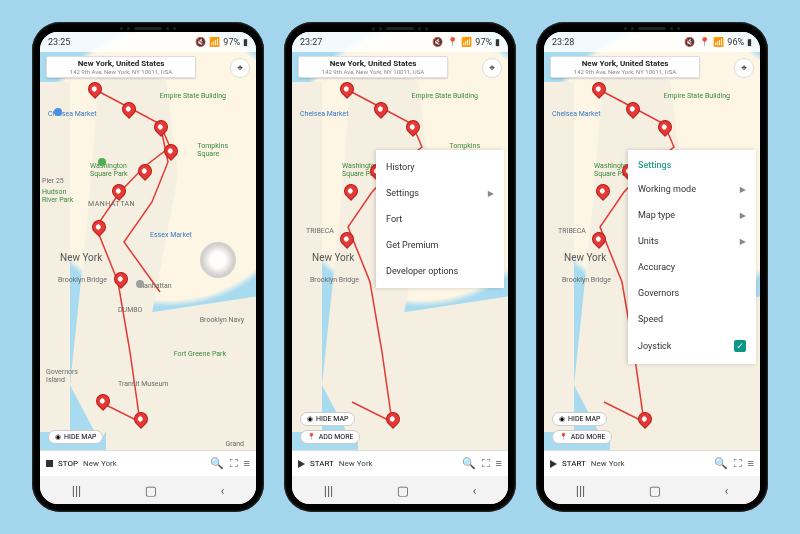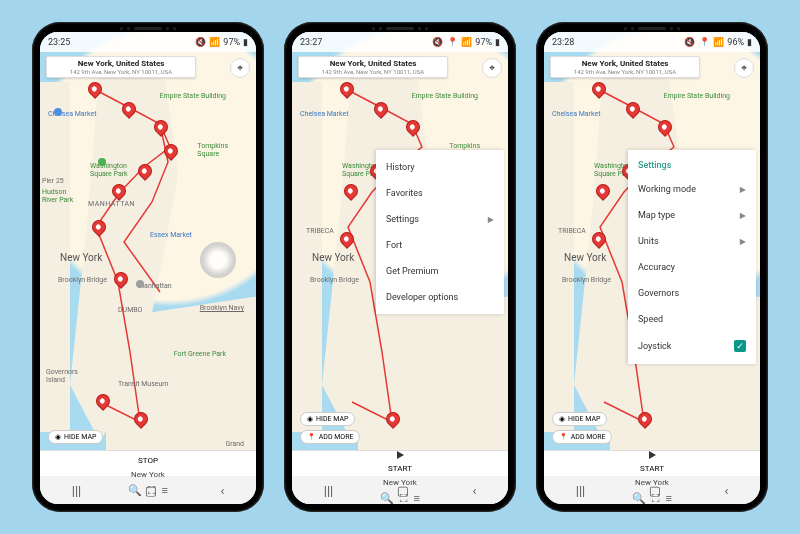--- a/index.html
+++ b/index.html
@@ -102,21 +102,21 @@
   }
   .chip {
     position:absolute; background:#fff; border:1px solid #ccc;
     border-radius:10px; font-size:7px; padding:2px 6px;
     display:flex; gap:3px; align-items:center; z-index:20;
   }
   .bottombar {
     position:absolute; bottom:28px; left:0; right:0;
     height:26px; background:#fff; border-top:1px solid #ddd;
     display:flex; align-items:center; padding:0 6px;
-    font-size:8px; gap:5px; z-index:25;flex-direction:column;
+    font-size:8px; gap:5px; z-index:25;
   }
   .play-icon { width:0; height:0; border-left:7px solid #333; border-top:4px solid transparent; border-bottom:4px solid transparent; }
   .stop-icon { width:7px; height:7px; background:#333; }
   .bottombar .dest { flex:1; color:#444; }
   .bottombar .right { display:flex; gap:6px; align-items:center;}
   .sq-icon { font-size:11px; color:#555; }
   .navbar {
     position:absolute; bottom:0; left:0; right:0; height:28px;
     background:#f3f3f3; display:flex; justify-content:space-around; align-items:center;
     color:#555; font-size:13px;
@@ -171,21 +171,21 @@
       <div class="maplabel green" style="top:130px; left:50px; white-space:pre;">Washington
 Square Park</div>
       <div class="maplabel green" style="top:110px; right:28px; white-space:pre;">Tompkins
 Square</div>
       <div class="maplabel" style="top:168px; left:48px; letter-spacing:0.5px;">MANHATTAN</div>
       <div class="maplabel blue" style="top:175px; left:110px;margin-top:24px;">Essex Market</div>
       <div class="maplabel" style="top:220px; left:20px; font-size:10px; color:#555;">New York</div>
       <div class="maplabel" style="top:244px; left:18px;">Brooklyn Bridge</div>
       <div class="maplabel" style="top:250px; left:98px;">Manhattan</div>
       <div class="maplabel" style="top:274px; left:78px;">DUMBO</div>
-      <div class="maplabel" style="top:272px; right:12px;text-decoration:underline;">Brooklyn Navy</div>
+      <div class="maplabel" style="top:284px; right:12px;">Brooklyn Navy</div>
       <div class="maplabel green" style="top:318px; right:30px;">Fort Greene Park</div>
       <div class="maplabel" style="top:336px; left:6px; white-space:pre;">Governors
 Island</div>
       <div class="maplabel" style="top:348px; left:78px;">Transit Museum</div>
       <div class="maplabel" style="bottom:8px; left:40px;">RED HOOK</div>
       <div class="maplabel" style="bottom:8px; right:55px;">GOWANUS</div>
       <div class="maplabel" style="bottom:28px; right:12px;">Grand</div>
       <div class="maplabel" style="top:145px; left:2px;">Pier 25</div>
       <div class="maplabel green" style="top:156px; left:2px; white-space:pre;">Hudson
 River Park</div>
@@ -288,23 +288,20 @@
     <div class="chip" style="bottom:60px; left:8px;">
       <span>📍</span>
       <span>ADD MORE</span>
     </div>
     <div class="google"><span class="g1">G</span><span class="g2">o</span><span class="g3">o</span><span class="g4">g</span><span class="g5">l</span><span class="g6">e</span></div>
     <div class="menu">
       <div class="menu-item">
           <span>History</span>
         </div>
       <div class="menu-item">
-          <span>Favorites</span>
-        </div>
-      <div class="menu-item">
           <span>Settings</span>
           <span class="chev">▶</span>
         </div>
       <div class="menu-item">
           <span>Fort</span>
         </div>
       <div class="menu-item">
           <span>Get Premium</span>
         </div>
       <div class="menu-item">

